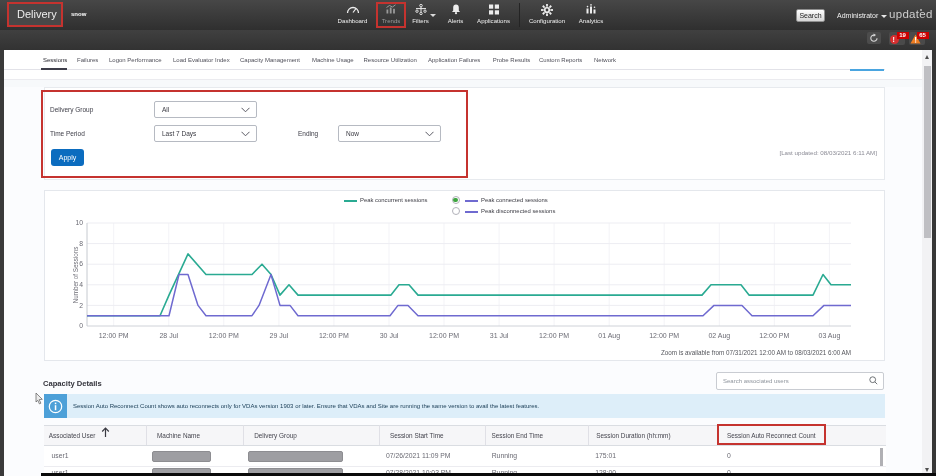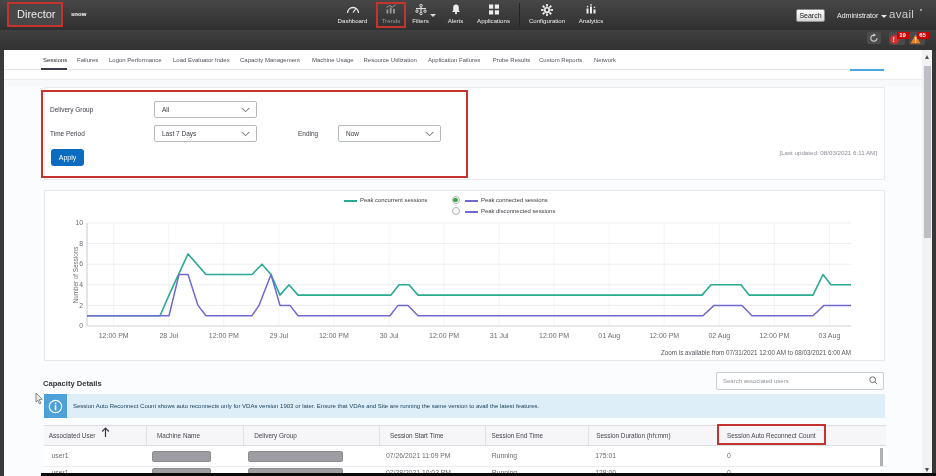--- a/index.html
+++ b/index.html
@@ -7,21 +7,21 @@
   #root{position:relative;width:936px;height:476px;overflow:hidden;}
   .abs{position:absolute;}
   .redbox{position:absolute;border:2px solid #c5332f;box-sizing:border-box;z-index:50;}
 </style>
 </head>
 <body>
 <div id="root">
 
   <div class="abs" style="left:0;top:0;width:936px;height:30px;background:linear-gradient(#474747,#2f2f2f);"></div>
   <div class="abs" style="left:7px;top:2px;width:56px;height:25px;background:#484848;"></div>
-    <div class="abs" style="left:17px;top:8px;font-size:11px;color:#ededed;z-index:51;">Director</div>
+    <div class="abs" style="left:17px;top:8px;font-size:11px;color:#ededed;z-index:51;">Delivery</div>
   <div class="abs" style="left:71px;top:11px;font-size:6px;font-weight:bold;color:#fff;z-index:51;">snow</div>
   <div class="redbox" style="left:7px;top:2px;width:56px;height:25px;"></div>
   <div class="redbox" style="left:376px;top:2px;width:30px;height:26px;"></div>
 
   <style>
     .navl{position:absolute;top:16.5px;font-size:6.1px;color:#f0f0f0;text-align:center;transform:translateX(-50%);}
     .navi{position:absolute;top:4px;transform:translateX(-50%);}
   </style>
 
   <svg class="navi" style="left:352.5px;" width="13" height="10" viewBox="0 0 13 10">
@@ -87,21 +87,21 @@
     <rect x="8" y="5.5" width="2" height="4" fill="#ededed"></rect>
     <circle cx="5.5" cy="0.9" r="0.8" fill="#ededed"></circle>
     <circle cx="9" cy="3.3" r="0.8" fill="#ededed"></circle>
     <circle cx="2" cy="2.6" r="0.8" fill="#ededed"></circle>
   </svg>
   <div class="navl" style="left:591px;">Analytics</div>
 
   <div class="abs" style="left:796px;top:8.5px;width:29px;height:13px;background:linear-gradient(#fefefe,#d6d6d6);border:1px solid #8f8f8f;border-radius:2px;box-sizing:border-box;text-align:center;font-size:7px;color:#222;line-height:11px;">Search</div>
   <div class="abs" style="left:837px;top:11.5px;font-size:7px;color:#f2f2f2;">Administrator</div>
   <div class="abs" style="left:880.5px;top:14.5px;width:0;height:0;border-left:3px solid transparent;border-right:3px solid transparent;border-top:3.5px solid #e8e8e8;"></div>
-  <div class="abs" style="left:889px;top:8px;font-size:11.5px;color:#cfcfcf;letter-spacing:0.3px;">avail</div>
+  <div class="abs" style="left:889px;top:8px;font-size:11.5px;color:#cfcfcf;letter-spacing:0.3px;">updated</div>
     <div class="abs" style="left:920px;top:9px;width:2px;height:2px;background:#bdbdbd;border-radius:50%;"></div>
 
   <div class="abs" style="left:0;top:30px;width:936px;height:20px;background:linear-gradient(#404040,#323232);"></div>
 
   <div class="abs" style="left:866.5px;top:31.5px;width:14px;height:12.5px;background:#4c4c4c;border-radius:2px;"></div>
   <svg class="abs" style="left:868.5px;top:33px;" width="10" height="10" viewBox="0 0 10 10">
     <path d="M8 5.2 A3.1 3.1 0 1 1 5 2.1" fill="none" stroke="#d8d8d8" stroke-width="1.1"></path>
     <path d="M4.6 0.6 L7 2.1 L4.6 3.7 Z" fill="#d8d8d8"></path>
   </svg>
 

